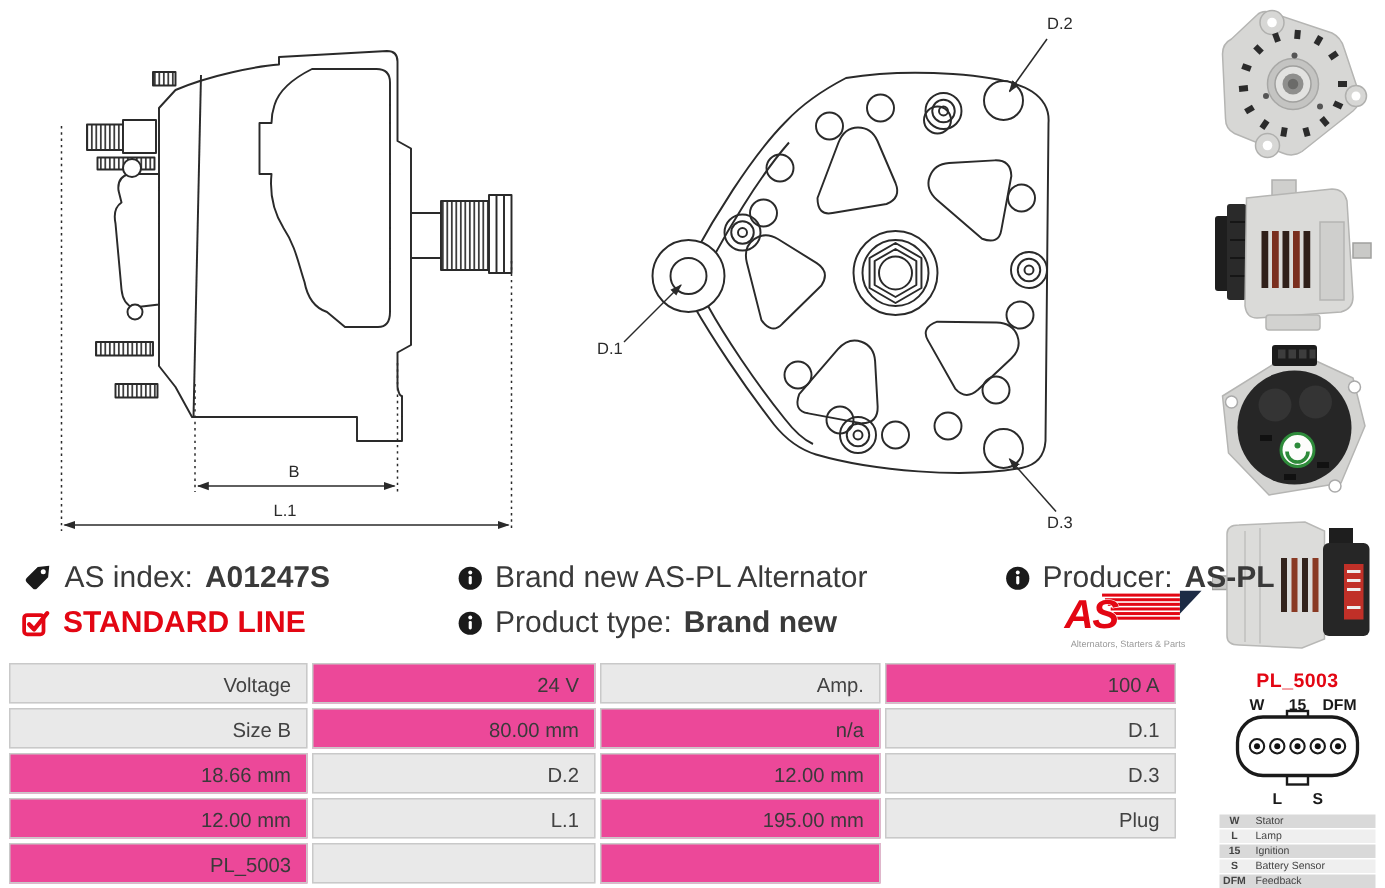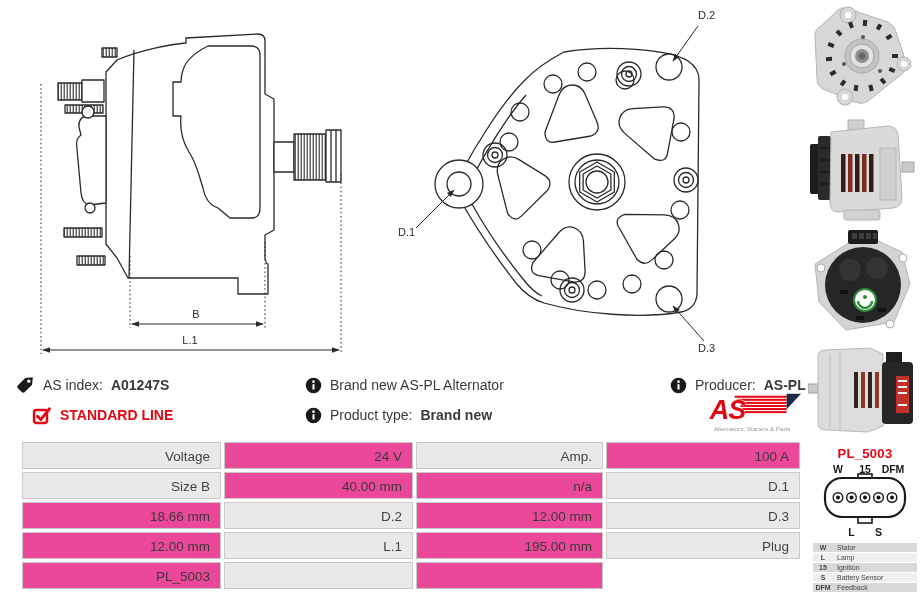--- a/index.html
+++ b/index.html
@@ -15,27 +15,27 @@
   .photo-col{position:absolute;left:806px;top:0;width:114px;height:442px;}
   .photo{position:absolute;left:2px;width:110px;}
   .photo1{top:2px;height:108px;}
   .photo2{top:112px;height:112px;}
   .photo3{top:228px;height:110px;}
   .photo4{top:342px;height:96px;}
 
   
   .info-bar{position:absolute;left:10px;top:366px;width:792px;height:74px;}
   .info-line{position:absolute;display:flex;align-items:center;gap:8px;height:22px;
-             font-size:14px;white-space:nowrap;}
+             font-size:20px;white-space:nowrap;}
   .bold{font-weight:bold;}
   .red{color:#e30613;font-weight:bold;}
   .logo{position:absolute;left:702px;top:392px;}
 
   
-  .spec-table{position:absolute;left:22px;top:442px;display:grid;
+  .spec-table{position:absolute;left:6px;top:442px;display:grid;
               grid-template-columns:199px 189px 187px 194px;gap:3px;}
   .cell{height:27px;line-height:27px;font-size:13.5px;text-align:right;
         padding-right:10px;border:1px solid #c9c9c9;box-sizing:border-box;
         overflow:hidden;}
   .cell.lab{background:#e9e9e9;color:#424242;}
   .cell.val{background:#ec4899;color:#3a3a3a;}
 
   
   .plug-panel{position:absolute;left:810px;top:446px;width:110px;}
   .plug-title{font-size:13px;font-weight:bold;color:#e30613;text-align:center;
@@ -290,21 +290,21 @@
 
     <div class="info-line" style="left:5px;top:8px;">
       <svg width="20" height="20" viewBox="0 0 24 24">
         <path d="M21.4,2.6 L12.2,3.5 L3.5,12.2 a2.6,2.6 0 0 0 0,3.7 l4.6,4.6 a2.6,2.6 0 0 0 3.7,0 l8.7,-8.7 Z" fill="#1a1a1a"></path>
         <circle cx="16.6" cy="7.4" r="2" fill="#fff"></circle>
       </svg>
       <span>AS index:</span>
       <span class="bold">A01247S</span>
     </div>
 
-    <div class="info-line" style="left:22px;top:38px;">
+    <div class="info-line" style="left:4px;top:38px;">
       <svg width="20" height="20" viewBox="0 0 24 24">
         <rect x="2.5" y="6" width="15.5" height="15.5" rx="2.5" fill="none" stroke="#e30613" stroke-width="3"></rect>
         <path d="M6.5,13.5 L10.5,17.5 L21,4.5" fill="none" stroke="#e30613" stroke-width="3.4" stroke-linecap="round" stroke-linejoin="round"></path>
       </svg>
       <span class="red">STANDARD LINE</span>
     </div>
 
     <div class="info-line" style="left:295px;top:8px;text-align:center;">
       <svg width="17" height="17" viewBox="0 0 18 18">
         <circle cx="9" cy="9" r="8.2" fill="#1a1a1a"></circle>
@@ -349,21 +349,21 @@
     <text x="52" y="40" font-size="6.4" fill="#999" text-anchor="middle">Alternators, Starters &amp; Parts</text>
   </svg>
 
   <div class="spec-table">
     <div class="cell lab">Voltage</div>
     <div class="cell val">24 V</div>
     <div class="cell lab">Amp.</div>
     <div class="cell val">100 A</div>
 
     <div class="cell lab">Size B</div>
-    <div class="cell val">40.00 mm</div>
+    <div class="cell val">80.00 mm</div>
     <div class="cell val">n/a</div>
 
     <div class="cell lab">D.1</div>
     <div class="cell val">18.66 mm</div>
     <div class="cell lab">D.2</div>
     <div class="cell val">12.00 mm</div>
 
     <div class="cell lab">D.3</div>
     <div class="cell val">12.00 mm</div>
     <div class="cell lab">L.1</div>

